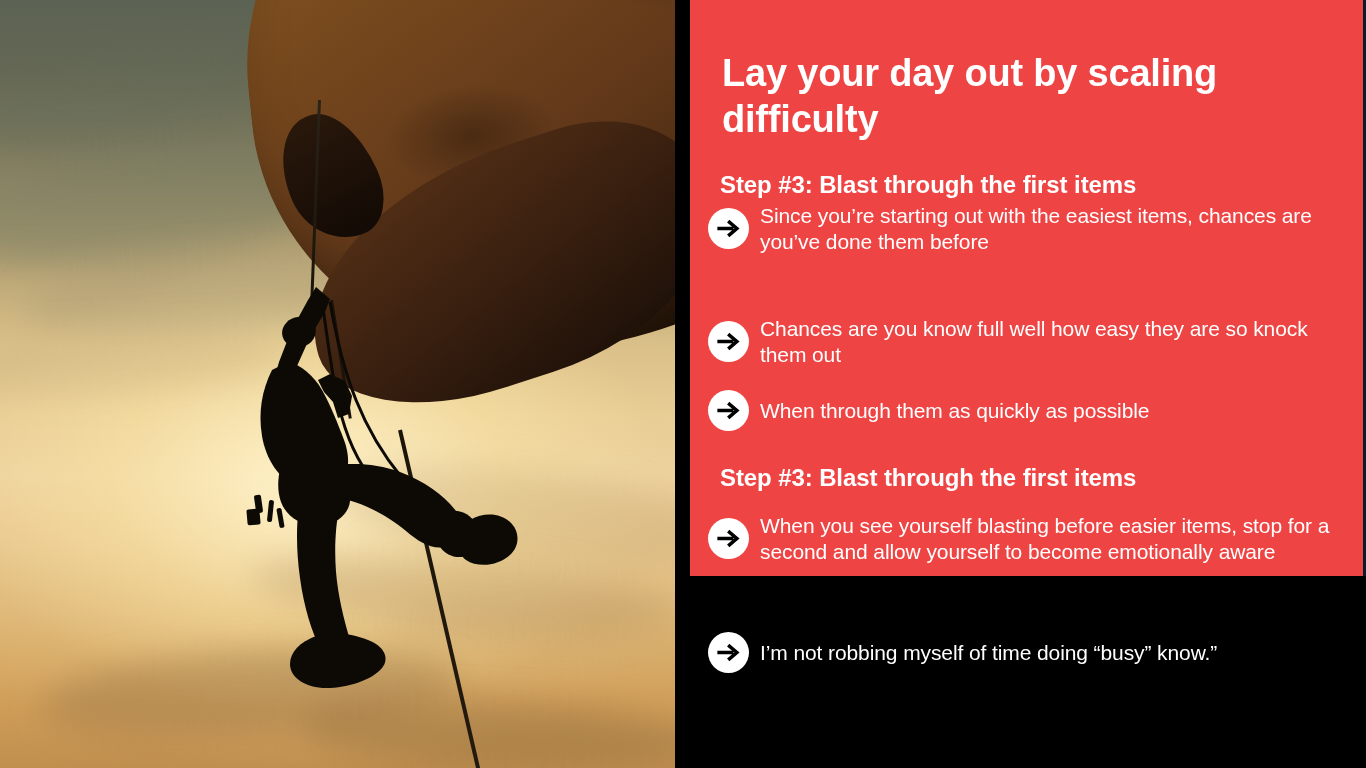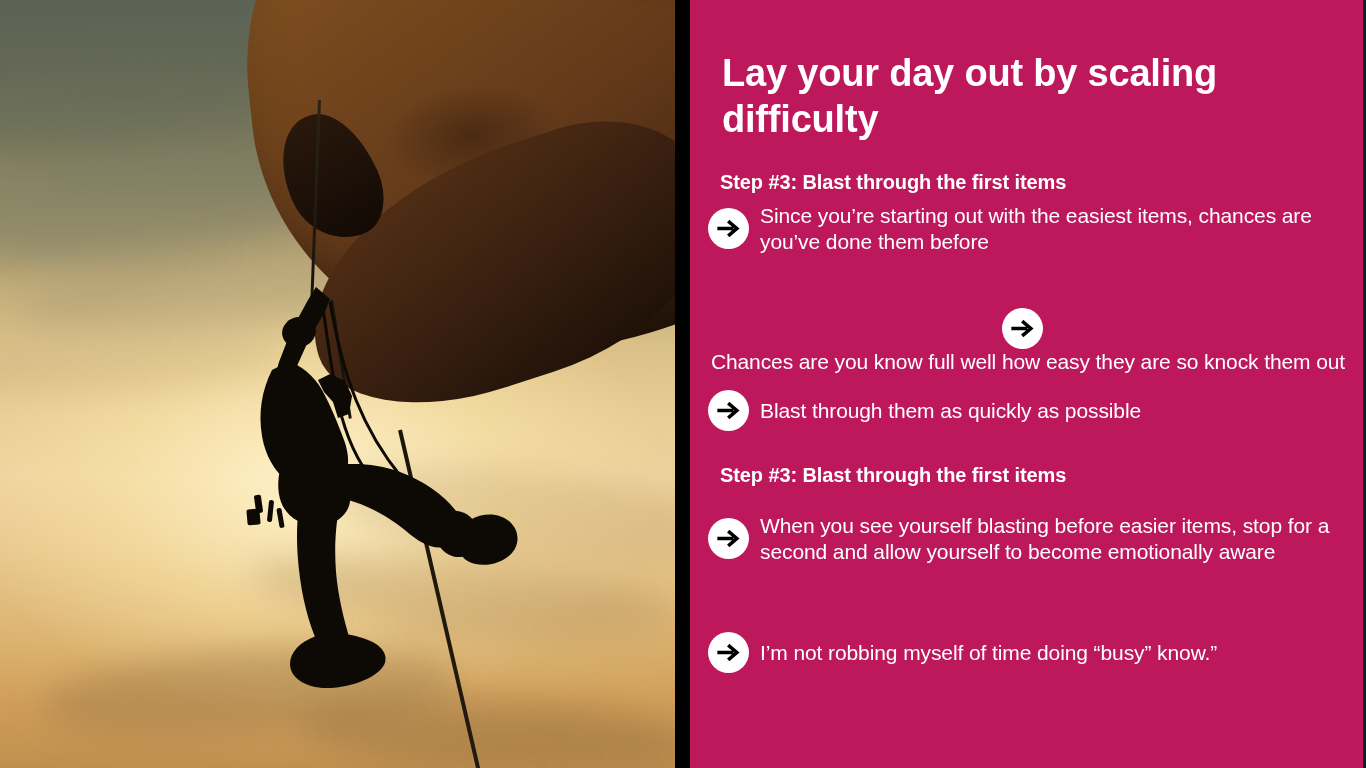--- a/index.html
+++ b/index.html
@@ -150,57 +150,57 @@
     position: absolute;
     left: 675px; top: 0;
     width: 15px; height: 768px;
     background: #000000;
   }
 
   
   .panel {
     position: absolute;
     left: 690px; top: 0;
-    width: 676px; height: 768px;
-    background: #be185d;
+    width: 676px; height: 576px;
+    background: #ef4444;
     box-sizing: border-box;
     border-right: 3px solid #0b1b27;
   }
   .title {
     position: absolute;
     left: 32px;
     top: 50px;
     width: 600px;
     color: #ffffff;
     font-size: 38px;
     font-weight: bold;
     line-height: 1.22;
     letter-spacing: -0.2px;
   }
   .heading {
     position: absolute;
     left: 30px;
     width: 620px;
     color: #ffffff;
-    font-size: 20px;
+    font-size: 24px;
     font-weight: bold;
     letter-spacing: -0.1px;
   }
   #heading-1 { top: 171px; }
   #heading-2 { top: 464px; }
 
   .bullet {
     position: absolute;
     left: 18px;
     width: 640px;
     display: flex;
     align-items: center;
   }
   #bullet-1 { top: 203px; }
-  #bullet-2 { top: 308px; flex-direction: column; }
+  #bullet-2 { top: 316px; }
   #bullet-3 { top: 390px; }
   #bullet-4 { top: 513px; }
   #bullet-5 { top: 632px; }
 
   .arrow-badge {
     flex: 0 0 auto;
     width: 41px;
     height: 41px;
     border-radius: 50%;
     background: #ffffff;
@@ -316,21 +316,21 @@
       </span>
       <span class="bullet-text">Chances are you know full well how easy they are so knock them out</span>
     </div>
 
     <div class="bullet" id="bullet-3">
       <span class="arrow-badge">
         <svg width="25" height="25" viewBox="0 0 24 24">
           <path d="M3 12 H15 M13 6 L20 12 L13 18" stroke="#000" stroke-width="3.4" fill="none" stroke-linecap="square" stroke-linejoin="miter"></path>
         </svg>
       </span>
-      <span class="bullet-text">Blast through them as quickly as possible</span>
+      <span class="bullet-text">When through them as quickly as possible</span>
     </div>
 
     <div class="heading" id="heading-2">Step #3: Blast through the first items</div>
 
     <div class="bullet" id="bullet-4">
       <span class="arrow-badge">
         <svg width="25" height="25" viewBox="0 0 24 24">
           <path d="M3 12 H15 M13 6 L20 12 L13 18" stroke="#000" stroke-width="3.4" fill="none" stroke-linecap="square" stroke-linejoin="miter"></path>
         </svg>
       </span>

